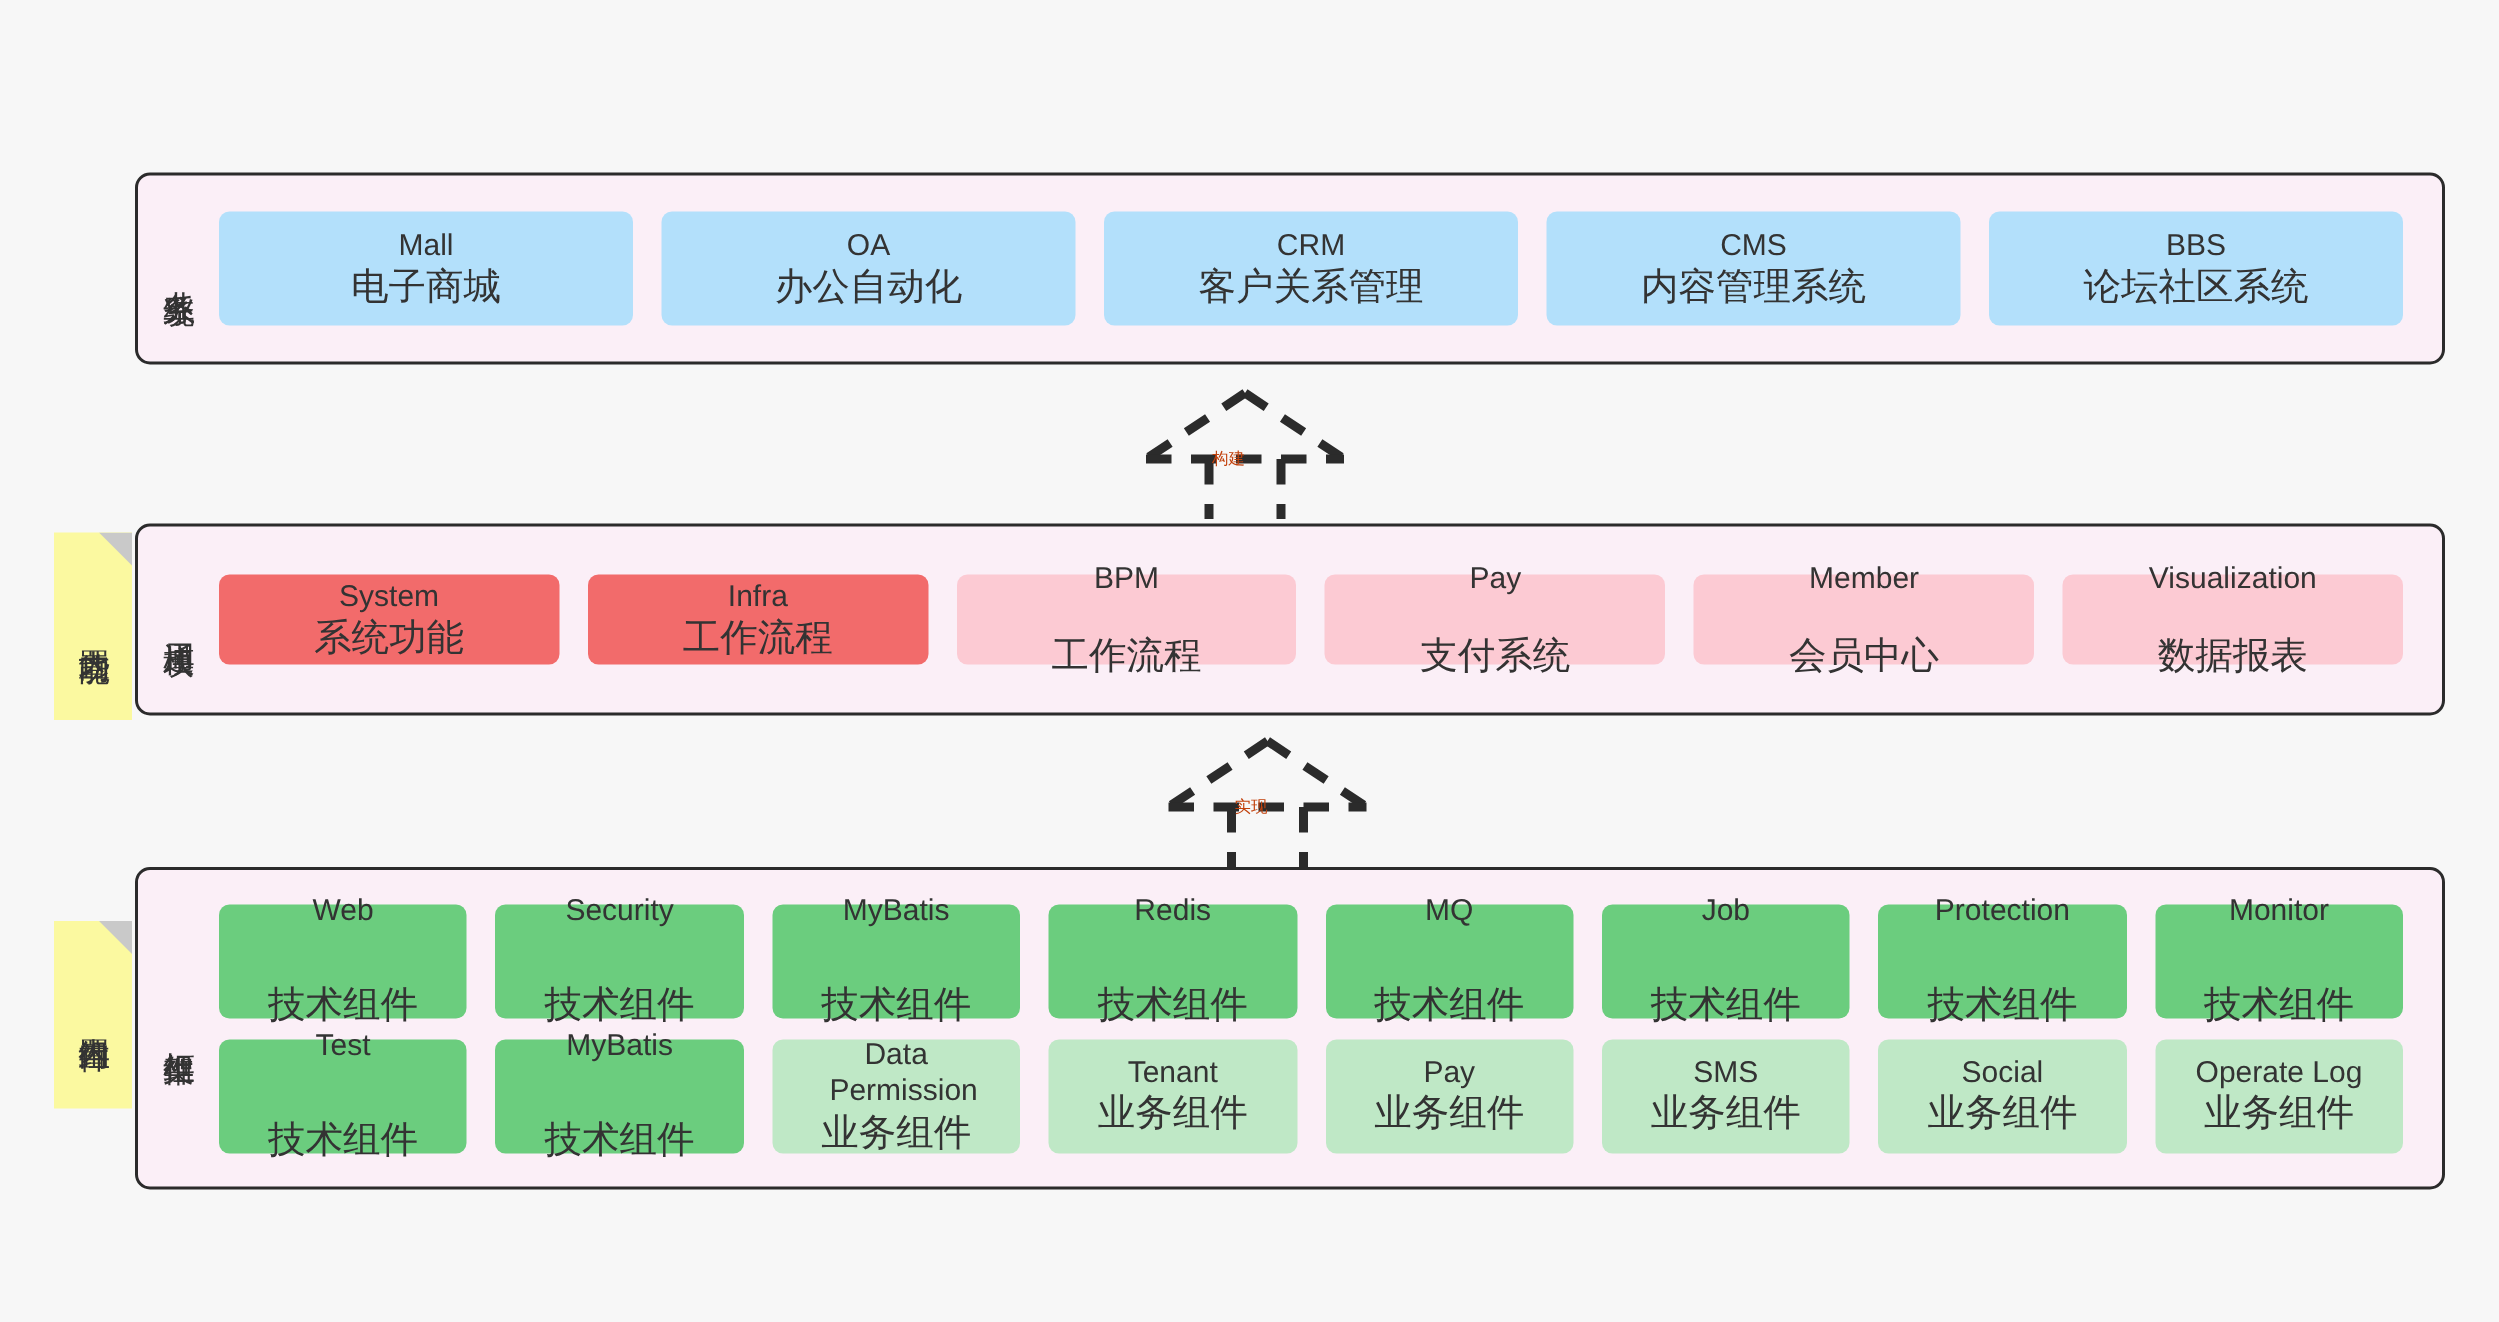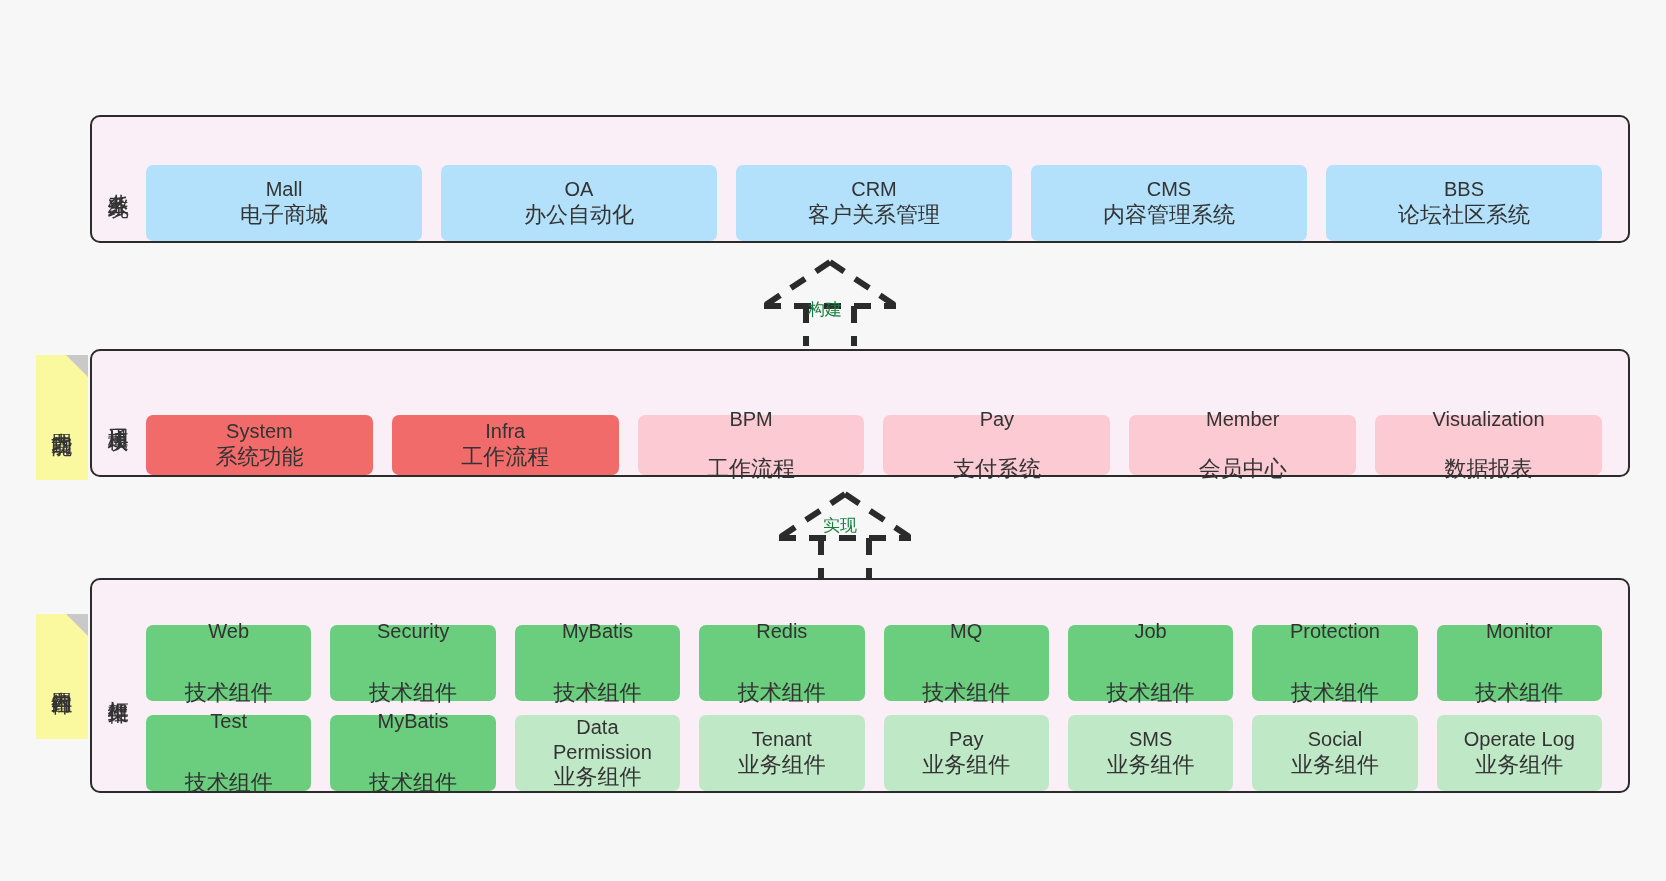--- a/index.html
+++ b/index.html
@@ -43,21 +43,21 @@
     letter-spacing: 1px;
     color: #333;
     writing-mode: vertical-rl;
     text-orientation: upright;
     white-space: nowrap;
   }
   .layer-body {
     flex: 1 1 auto;
     display: flex;
     flex-direction: column;
-    justify-content: flex-end;
+    justify-content: center;
     padding: 0 26px 0 2px;
     gap: 14px;
   }
   .row {
     display: flex;
     gap: 19px;
     justify-content: space-between;
   }
   .card {
     flex: 1 1 0;
@@ -65,21 +65,21 @@
     display: flex;
     flex-direction: column;
     align-items: center;
     justify-content: center;
     text-align: center;
     line-height: 1.22;
     box-sizing: border-box;
     padding: 4px 6px;
   }
   .card .t1 { font-size: 20px; }
-  .card .t2 { font-size: 22px; }
+  .card .t2 { font-size: 25px; }
 
   
   .blue        { background: #b3e0fb; }
   .red-strong  { background: #f26b6b; }
   .red-soft    { background: #fccad3; gap: 24px; }
   .green-strong{ background: #6bcd7e; gap: 36px; }
   .green-soft  { background: #bfe8c6; }
 
   
   .note {
@@ -104,22 +104,22 @@
     width: 0; height: 0;
     border-top: 22px solid #c9c9c9;
     border-left: 22px solid transparent;
   }
 
   
   .connector { position: absolute; }
   .connector svg { display: block; overflow: visible; }
   .conn-label {
     position: absolute;
-    font-size: 17px;
-    color: #15803d;
+    font-size: 11px;
+    color: #c2410c;
     background: transparent;
     white-space: nowrap;
   }
 </style>
 </head>
 <body>
 
 <div id="canvas">
 
   <div class="layer" id="layer-business" style="left:90px; top:115px; width:1540px; height:128px;">
@@ -199,21 +199,21 @@
   </div>
 
   <div class="connector" style="left:775px; top:490px; width:140px; height:88px;">
     <svg width="140" height="88" viewBox="0 0 140 88">
       <path d="M70 4 L4 48" fill="none" stroke="#2b2b2b" stroke-width="6" stroke-dasharray="17,13" stroke-linecap="butt"></path>
       <path d="M70 4 L136 48" fill="none" stroke="#2b2b2b" stroke-width="6" stroke-dasharray="17,13" stroke-linecap="butt"></path>
       <path d="M4 48 L136 48" fill="none" stroke="#2b2b2b" stroke-width="6" stroke-dasharray="17,13" stroke-linecap="butt"></path>
       <path d="M46 48 L46 88" fill="none" stroke="#2b2b2b" stroke-width="6" stroke-dasharray="17,13" stroke-linecap="butt"></path>
       <path d="M94 48 L94 88" fill="none" stroke="#2b2b2b" stroke-width="6" stroke-dasharray="17,13" stroke-linecap="butt"></path>
     </svg>
-    <div class="conn-label" style="left:48px; top:24px;">实现</div>
+    <div class="conn-label" style="left:48px; top:40px;">实现</div>
   </div>
 
   <div class="note" style="left:36px; top:614px; width:52px; height:125px;">
     <span class="fold"></span>
     <span>内置组件</span>
   </div>
 
   <div class="layer" id="layer-framework" style="left:90px; top:578px; width:1540px; height:215px;">
     <div class="layer-title">框架组件</div>
     <div class="layer-body">

